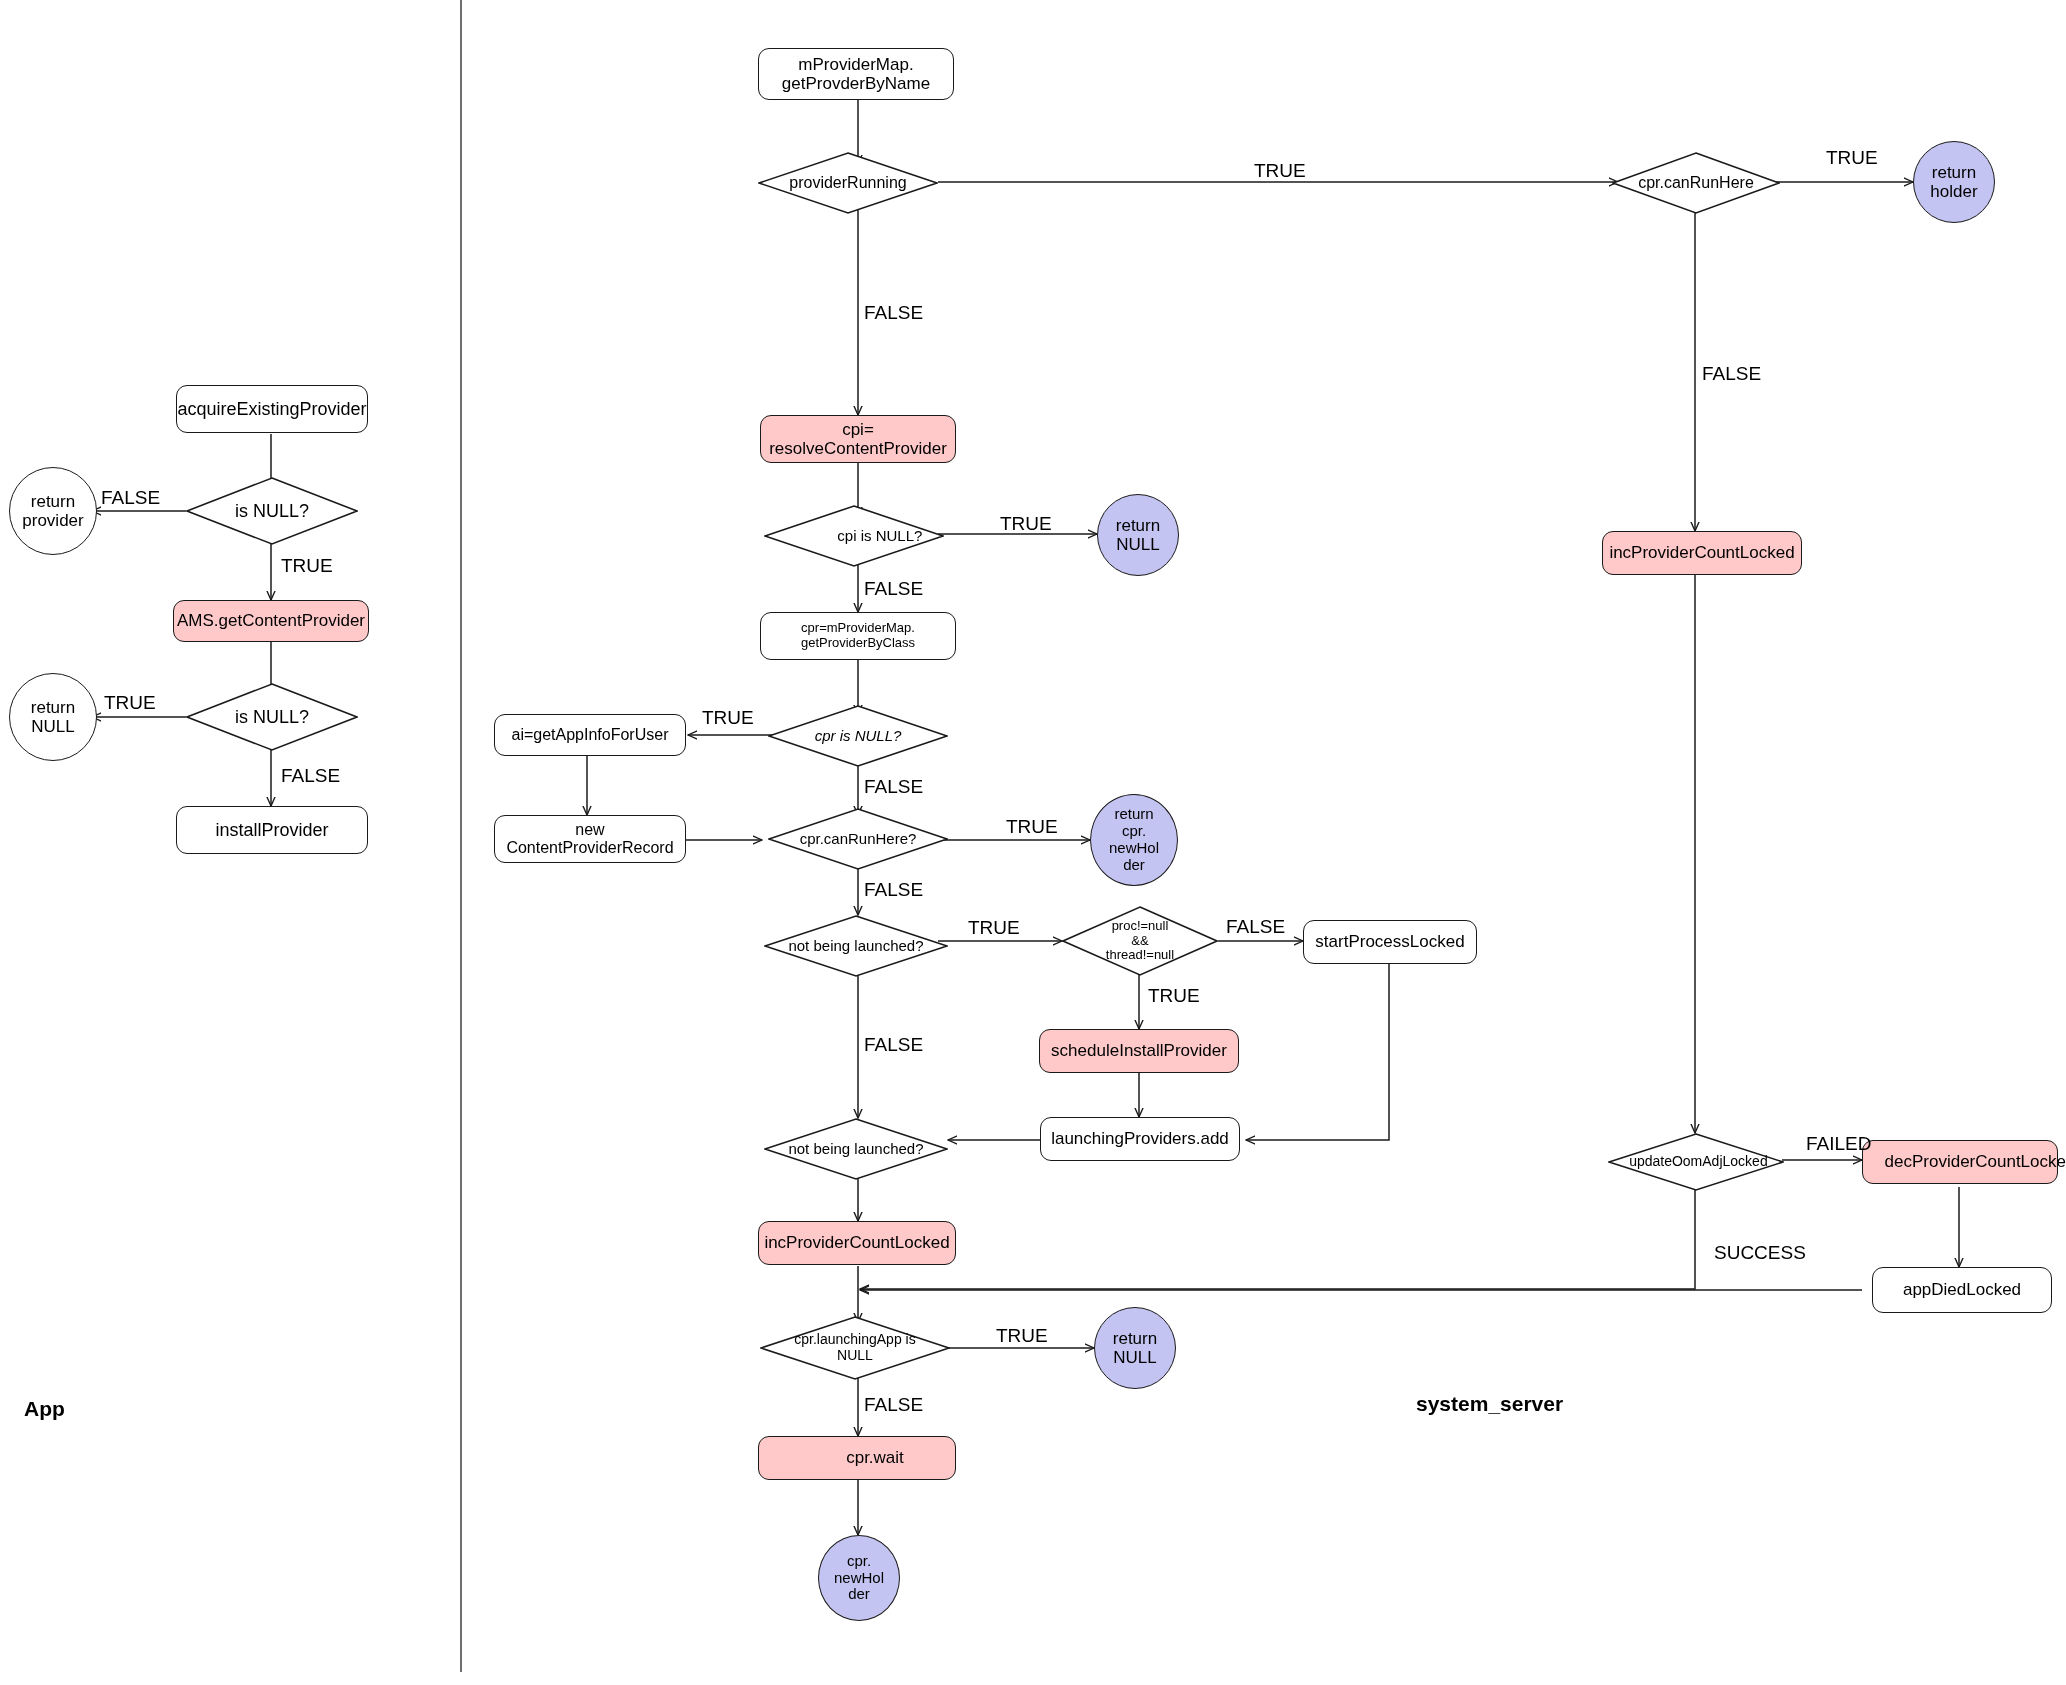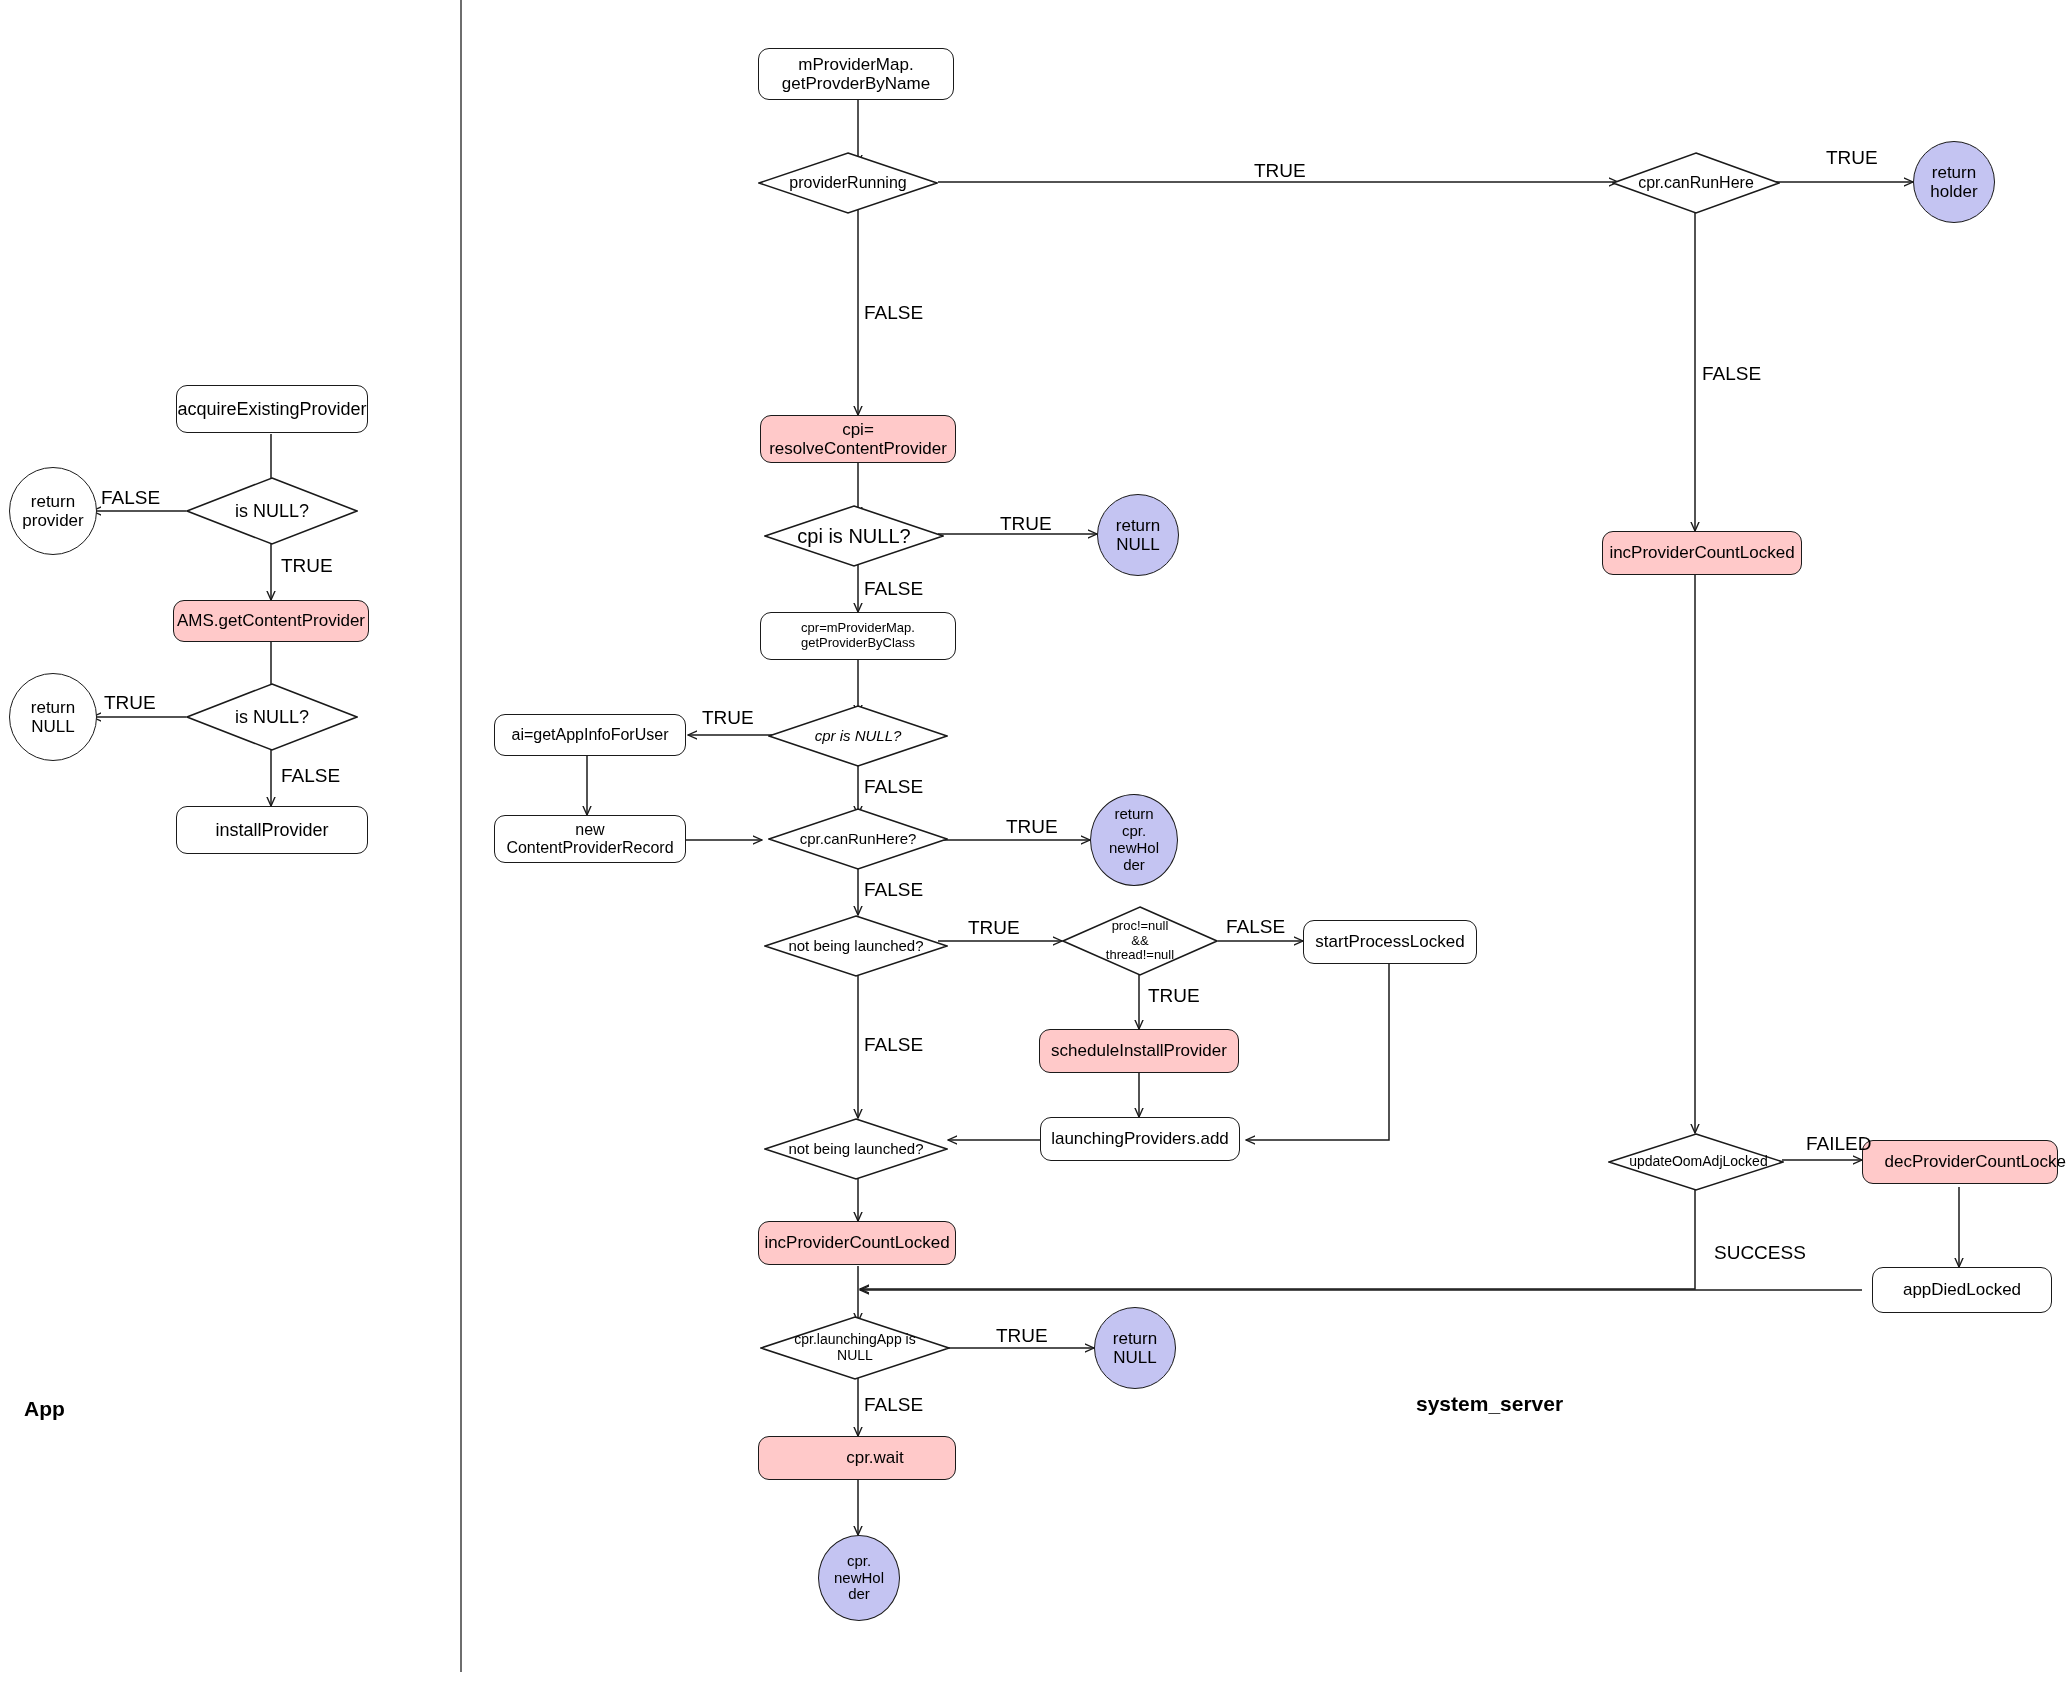--- a/index.html
+++ b/index.html
@@ -188,21 +188,21 @@
   </div>
 
   <div class="node n-circle purple" style="left:1913px; top:141px; width:82px; height:82px; font-size:17px;">return
 holder</div>
 
   <div class="node n-rect pink" style="left:1602px; top:531px; width:200px; height:44px; font-size:17px;">incProviderCountLocked</div>
 
   <div class="node n-rect pink" style="left:760px; top:415px; width:196px; height:48px; font-size:17px;">cpi=
 resolveContentProvider</div>
 
-  <div class="node n-diamond" style="left:764px; top:505px; width:180px; height:62px; font-size:20px;">
+  <div class="node n-diamond" style="left:764px; top:505px; width:180px; height:62px; font-size:15px;text-align:right;">
     <svg class="dshape" viewBox="0 0 180 62" preserveAspectRatio="none">
       <polygon points="90,1 179,31 90,61 1,31" fill="#ffffff" stroke="#1a1a1a" stroke-width="1.6" vector-effect="non-scaling-stroke"></polygon>
     </svg>
     <span class="dlabel">cpi is NULL?</span>
   </div>
 
   <div class="node n-circle purple" style="left:1097px; top:494px; width:82px; height:82px; font-size:17px;">return
 NULL</div>
 
   <div class="node n-rect" style="left:760px; top:612px; width:196px; height:48px; font-size:13px;">cpr=mProviderMap.

